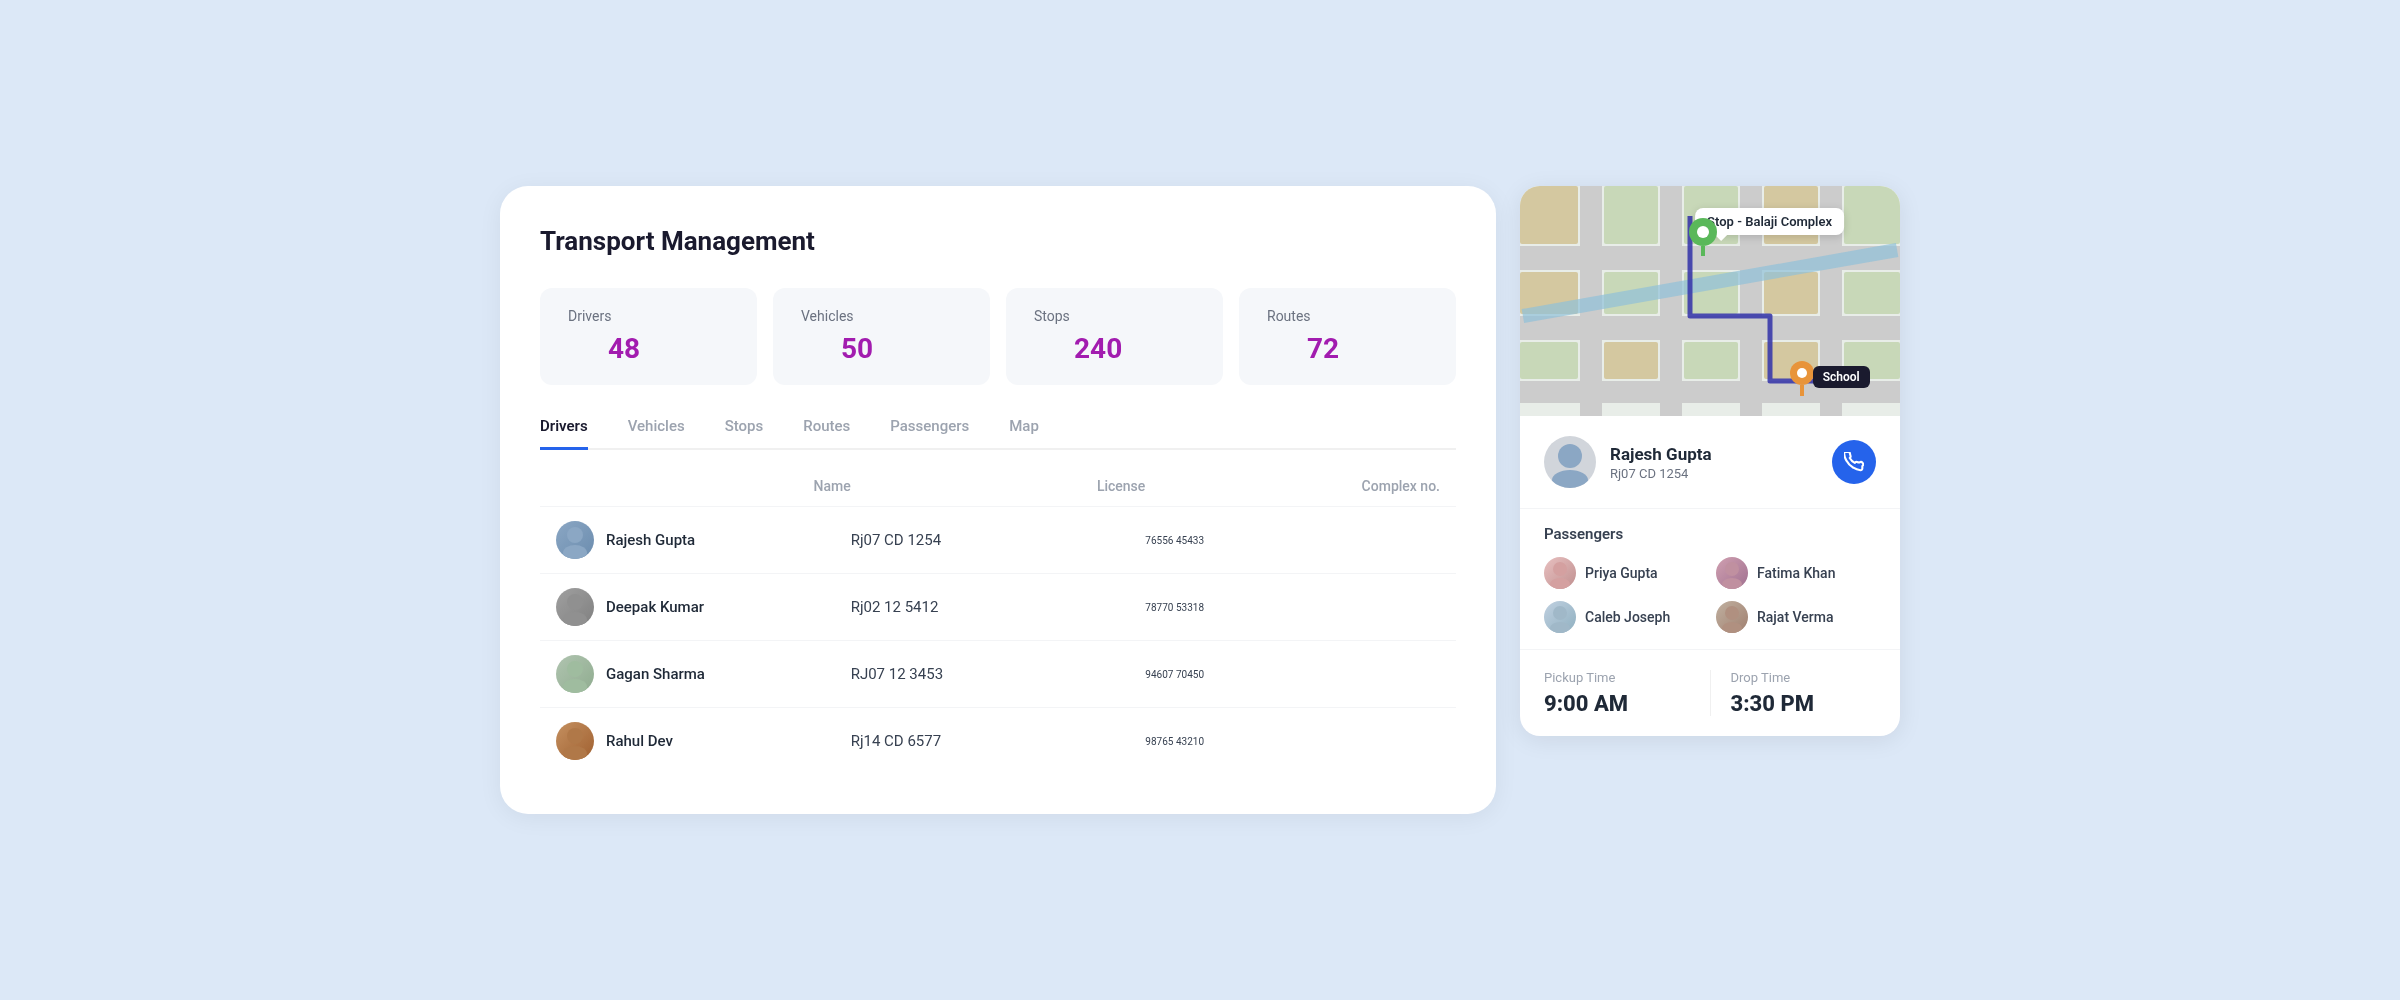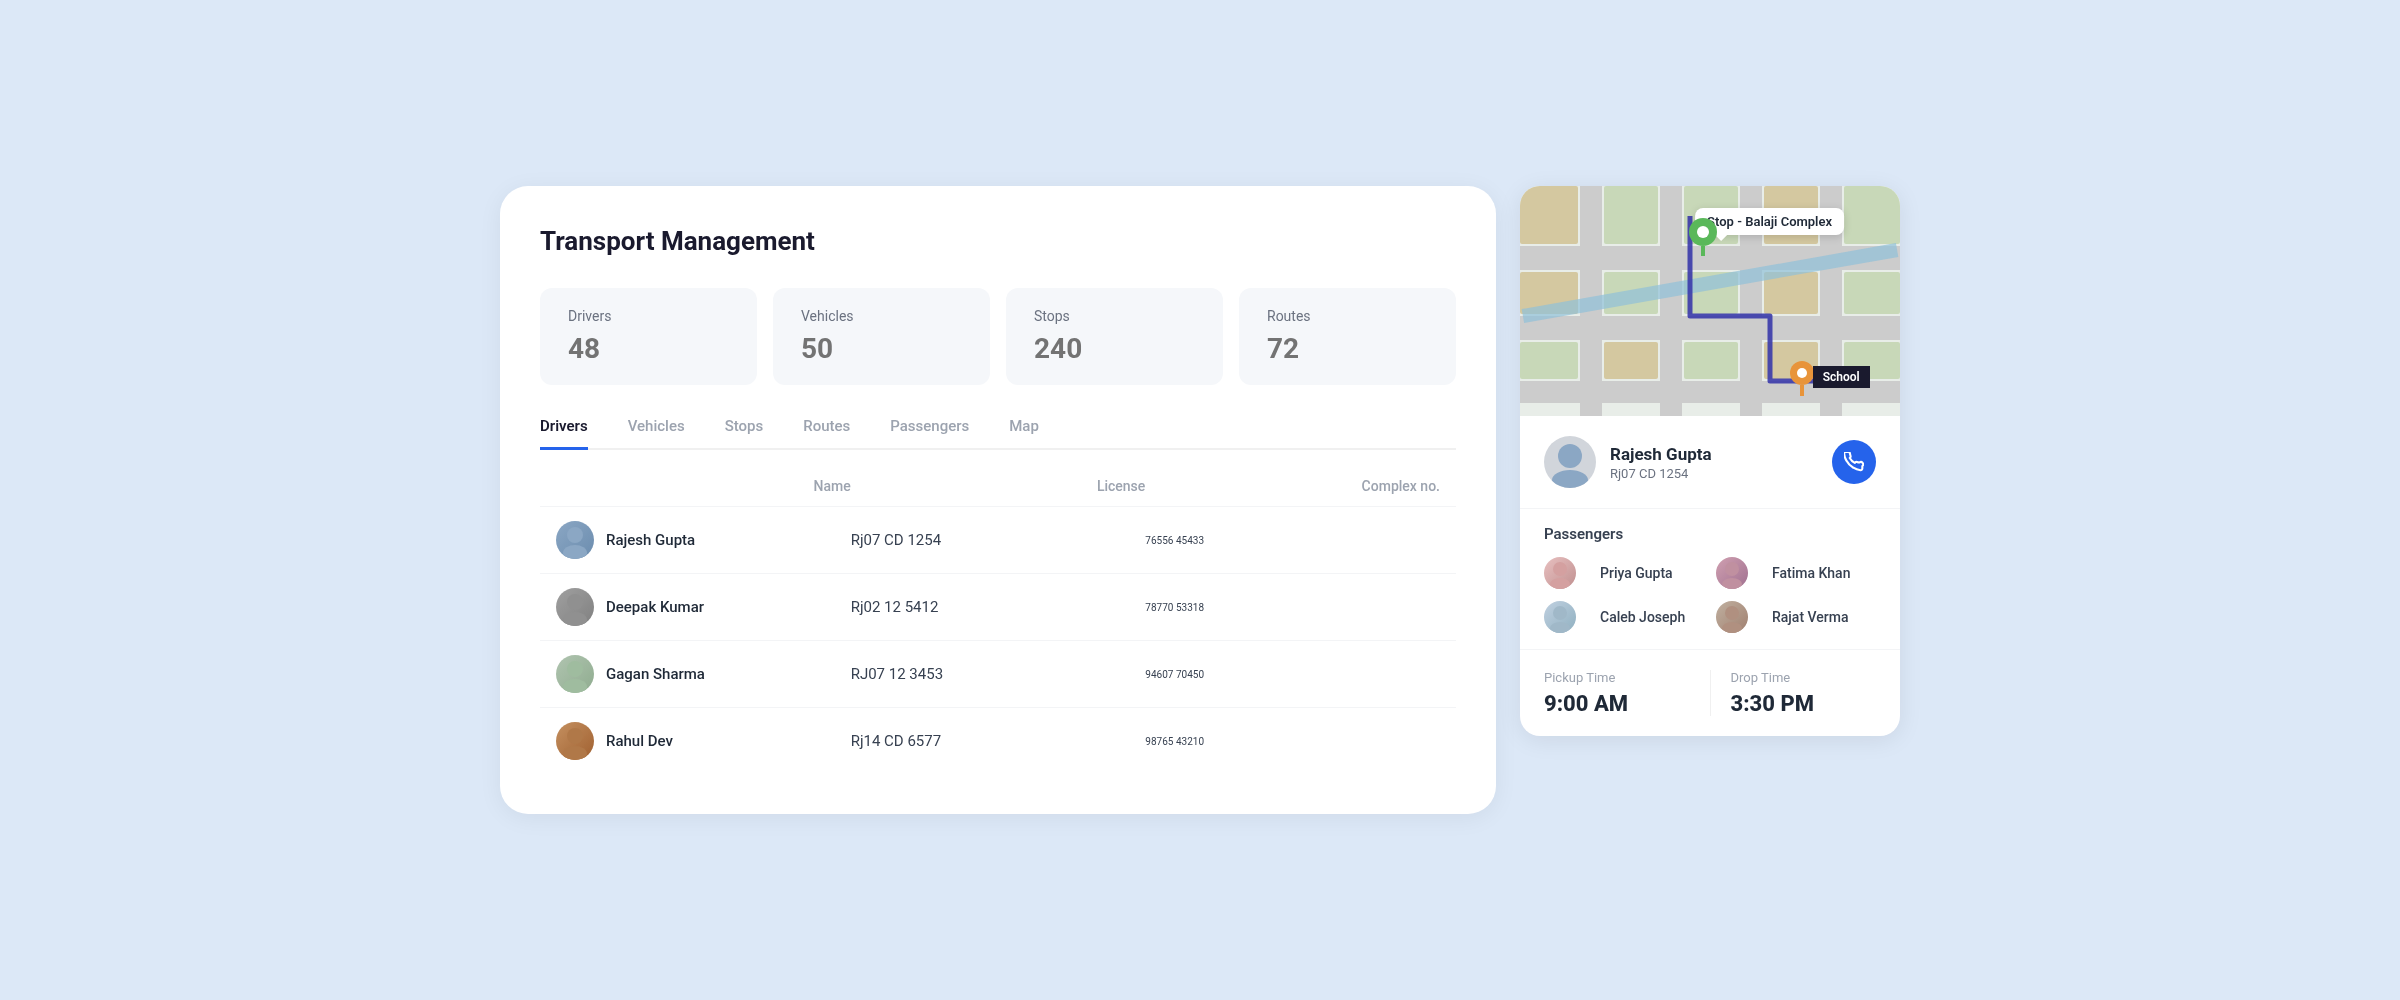--- a/index.html
+++ b/index.html
@@ -47,21 +47,22 @@
       flex: 1;
     }
     .stat-label {
       font-size: 14px;
       color: #6b7280;
       margin-bottom: 8px;
     }
     .stat-value {
       font-size: 28px;
       font-weight: 700;
-      color: #737373;
+      color: #a21caf;
+      margin-left: 40px;
     }
     
     .tabs {
       display: flex;
       gap: 40px;
       border-bottom: 2px solid #f0f0f0;
       margin-bottom: 28px;
     }
     .tab {
       font-size: 15px;
@@ -187,21 +188,21 @@
     }
     .school-label {
       position: absolute;
       bottom: 28px;
       right: 8%;
       background: #1a1a2e;
       color: #fff;
       font-size: 12px;
       font-weight: 600;
       padding: 4px 10px;
-      border-radius: 0;
+      border-radius: 6px;
       z-index: 11;
     }
     
     .driver-info-section {
       padding: 20px 24px 0 24px;
       display: flex;
       align-items: center;
       justify-content: space-between;
       border-bottom: 1px solid #f3f4f6;
       padding-bottom: 20px;
@@ -257,21 +258,21 @@
       margin-bottom: 14px;
     }
     .passengers-grid {
       display: grid;
       grid-template-columns: 1fr 1fr;
       gap: 12px;
     }
     .passenger-item {
       display: flex;
       align-items: center;
-      gap: 24px;
+      gap: 9px;
       font-size: 14px;
       color: #374151;
       font-weight: 500;
     }
     .passenger-avatar {
       width: 32px;
       height: 32px;
       border-radius: 50%;
       background: #e5e7eb;
       display: flex;

